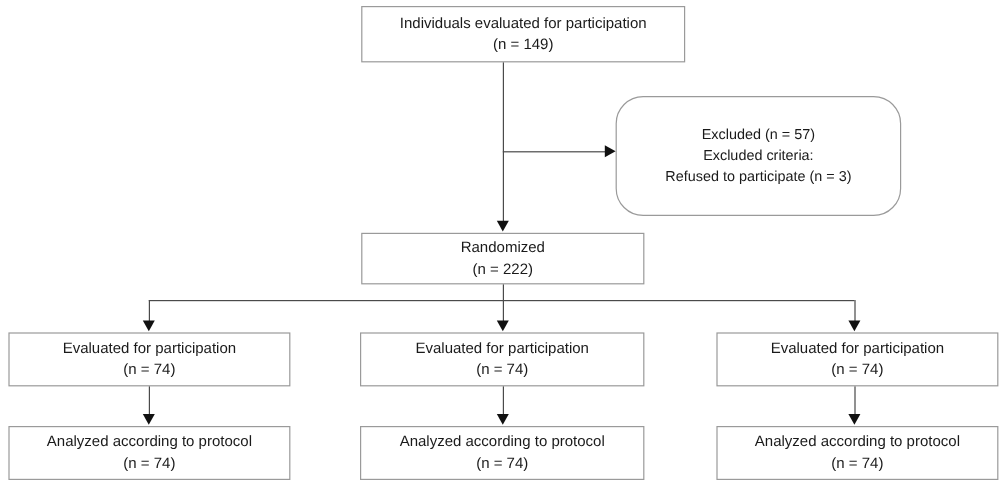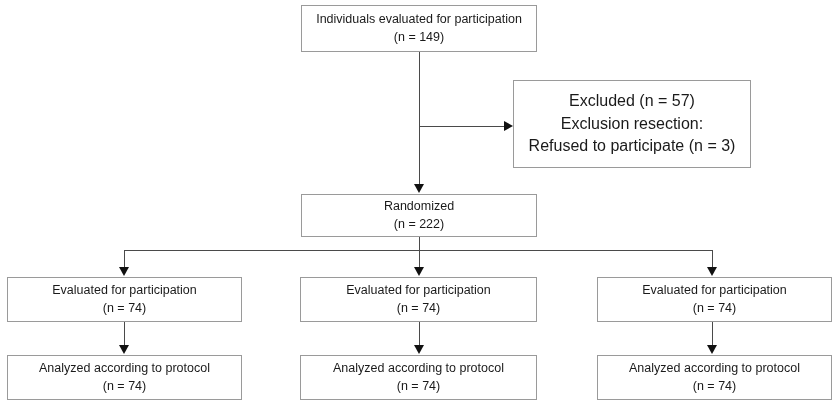--- a/index.html
+++ b/index.html
@@ -26,22 +26,22 @@
     justify-content: center;
     color: #1a1a1a;
     font-size: 12.5px;
     line-height: 1.42;
     text-align: center;
     white-space: nowrap;
   }
   .node .line { display: block; }
 
   
-  #node-enrollment { left: 301px;  top: 5px;   width: 236px; height: 47px; }
-  #node-excluded   { left: 513px;  top: 80px;  width: 238px; height: 88px; font-size: 16px; }
+  #node-enrollment { left: 301px;  top: 5px;   width: 270px; height: 47px; }
+  #node-excluded   { left: 513px;  top: 80px;  width: 238px; height: 100px; font-size: 12px; border-radius: 23px; }
   #node-randomized { left: 301px;  top: 194px; width: 236px; height: 43px; }
 
   #node-eval-1 { left: 7px;   top: 277px; width: 235px; height: 45px; }
   #node-eval-2 { left: 300px; top: 277px; width: 237px; height: 45px; }
   #node-eval-3 { left: 597px; top: 277px; width: 235px; height: 45px; }
 
   #node-analyzed-1 { left: 7px;   top: 355px; width: 235px; height: 45px; }
   #node-analyzed-2 { left: 300px; top: 355px; width: 237px; height: 45px; }
   #node-analyzed-3 { left: 597px; top: 355px; width: 235px; height: 45px; }
 
@@ -103,21 +103,21 @@
 
 <div id="flowchart">
 
   <div class="node" id="node-enrollment">
     <span class="line">Individuals evaluated for participation</span>
     <span class="line">(n = 149)</span>
   </div>
 
   <div class="node" id="node-excluded">
     <span class="line">Excluded (n = 57)</span>
-    <span class="line">Exclusion resection:</span>
+    <span class="line">Excluded criteria:</span>
     <span class="line">Refused to participate (n = 3)</span>
   </div>
 
   <div class="node" id="node-randomized">
     <span class="line">Randomized</span>
     <span class="line">(n = 222)</span>
   </div>
 
   <div class="node" id="node-eval-1">
     <span class="line">Evaluated for participation</span>

